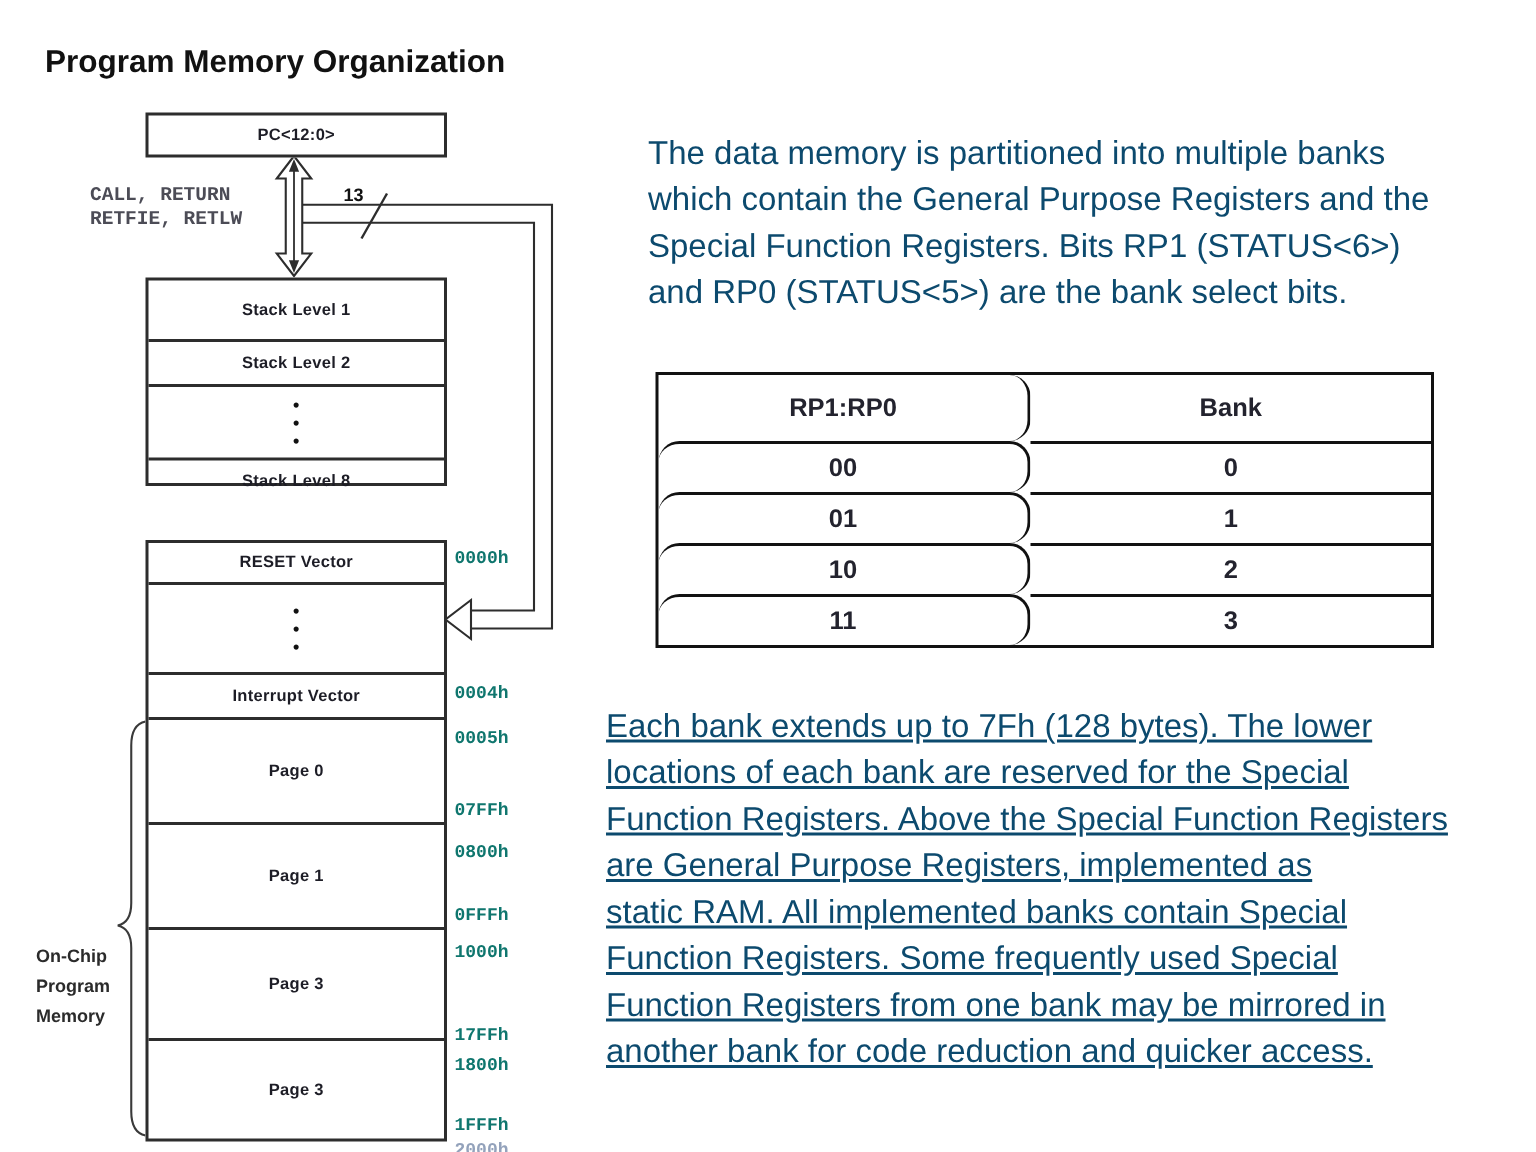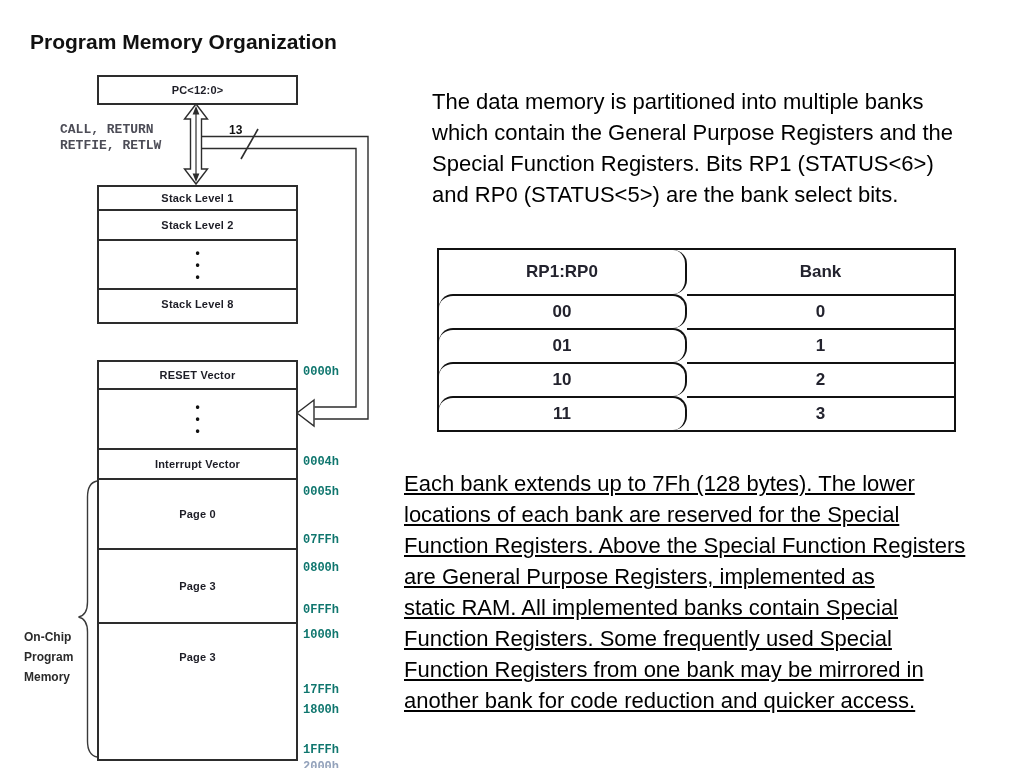--- a/index.html
+++ b/index.html
@@ -28,21 +28,21 @@
   .addr-clipped { color:#93a2bb; top:760px; }
   .call-label { position:absolute; left:60px; top:122px; white-space:pre-line;
           font-family:"Liberation Mono", monospace; font-size:13px; font-weight:700;
           line-height:16px; color:#4c4c56; }
   .bus13 { position:absolute; left:229px; top:123px; font-size:12px; font-weight:bold; color:#111; }
   .onchip { position:absolute; left:24px; top:587px; white-space:pre-line;
           font-size:12px; font-weight:600; line-height:20px; color:#2b2b2b;margin-top:40px; }
   .overlay { position:absolute; left:0; top:0; width:1024px; height:768px; pointer-events:none; }
 
   
-  .para { position:absolute; white-space:pre-line; font-size:22px; line-height:31px; color:#000000; }
+  .para { position:absolute; white-space:pre-line; font-size:22px; line-height:31px; color:#0c4a6e; }
   .para-intro  { left:432px; top:86px;  width:585px; }
   .para-detail { left:404px; top:468px; width:615px;text-decoration:underline; }
 
   .banktable { position:absolute; left:437px; top:248px; border:2.5px solid #111;
           display:grid; grid-template-columns:248px 267px;
           grid-template-rows:44px 34px 34px 34px 34px; background:#fff; }
   .tc { display:flex; align-items:center; justify-content:center; box-sizing:border-box;
           font-size:17px; font-weight:bold; color:#23232e; }
   .tc.c1 { border-right:2.5px solid #111;border-radius:14px; }
   .tc.tr { border-top:2.5px solid #111; }
@@ -71,21 +71,21 @@
 
   <div class="box pc-box">
     <span class="blabel">PC&lt;12:0&gt;</span>
   </div>
 
   <span class="call-label">CALL, RETURN
 RETFIE, RETLW</span>
   <span class="bus13">13</span>
 
   <div class="box stack-box">
-    <div class="mrow" style="height:24px">
+    <div class="mrow" style="height:41px">
       <span class="blabel">Stack Level 1</span>
     </div>
     <div class="mrow" style="height:30px">
       <span class="blabel">Stack Level 2</span>
     </div>
     <div class="mrow" style="height:49px">
       <span class="dots">•
 •
 •</span>
     </div>
@@ -101,20 +101,23 @@
     <div class="mrow" style="height:60px">
       <span class="dots">•
 •
 •</span>
     </div>
     <div class="mrow" style="height:30px">
       <span class="blabel">Interrupt Vector</span>
     </div>
     <div class="mrow" style="height:70px">
       <span class="blabel">Page 0</span>
+    </div>
+    <div class="mrow" style="height:70px">
+      <span class="blabel">Page 1</span>
     </div>
     <div class="mrow" style="height:74px">
       <span class="blabel">Page 3</span>
     </div>
     <div class="mrow last" style="height:65px">
       <span class="blabel">Page 3</span>
     </div>
   </div>
 
   <span class="addr" style="top:365px">0000h</span>

